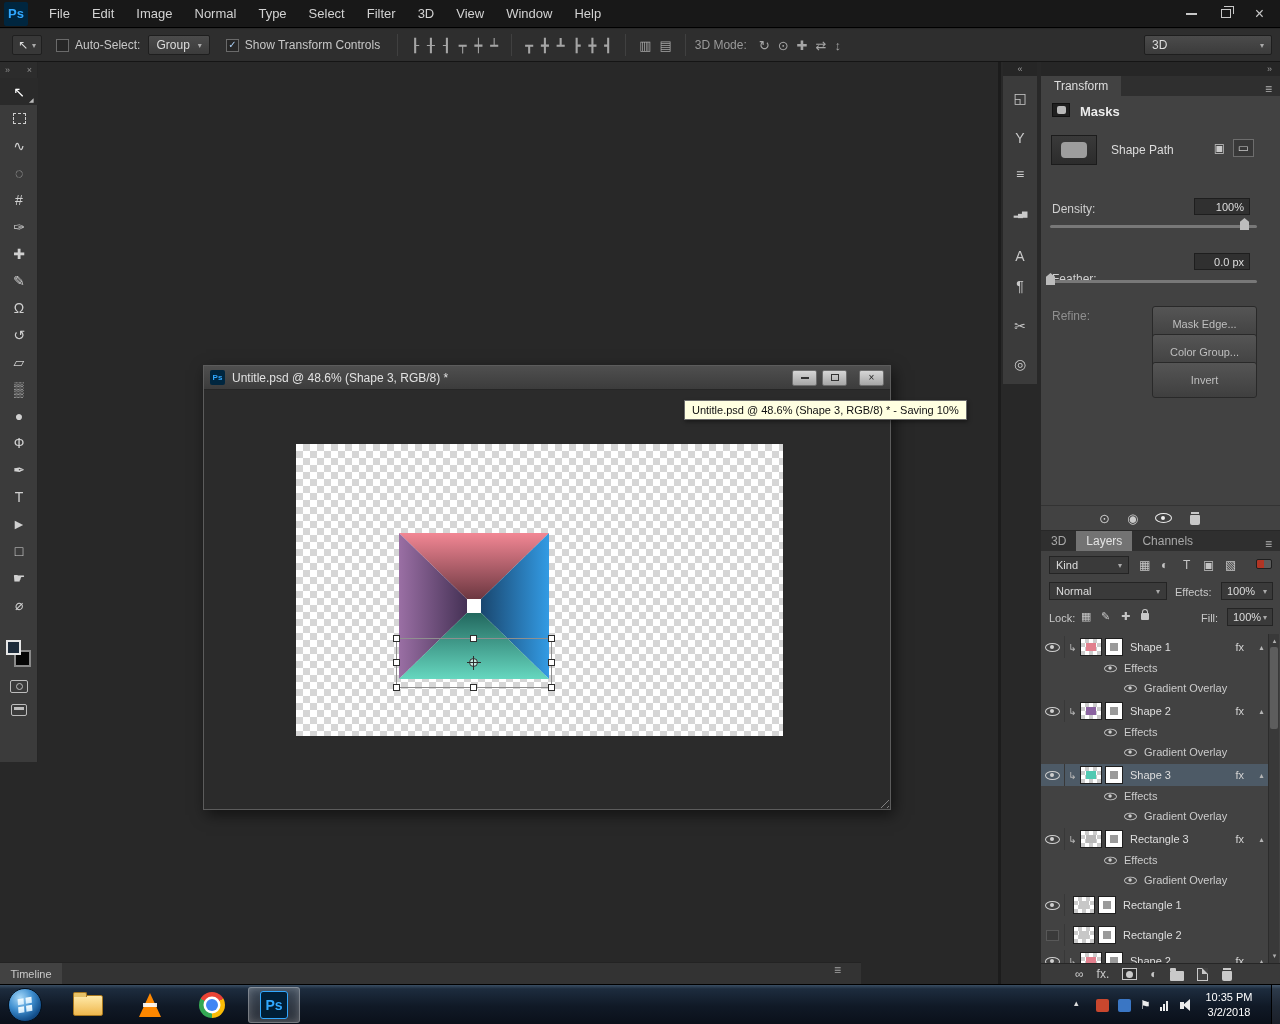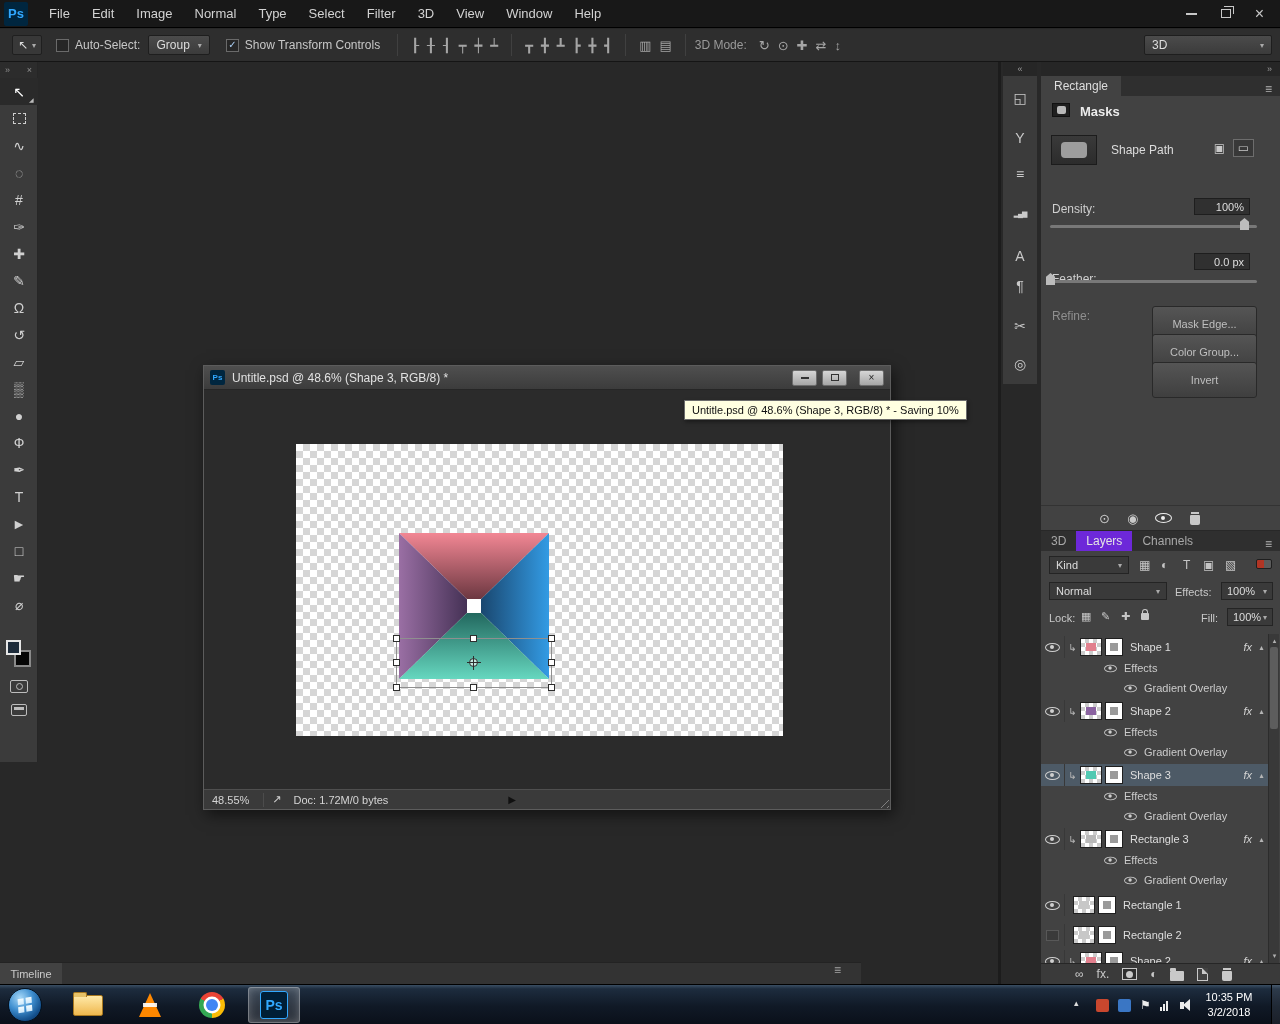--- a/index.html
+++ b/index.html
@@ -101,42 +101,42 @@
 .folder:before{content:"";position:absolute;top:-3px;left:0;width:6px;height:3px;background:#c9c9c9;border-radius:1px 1px 0 0}
 .page{width:11px;height:13px;border:1px solid #c9c9c9;position:relative;display:inline-block;background:#424242}
 .page:before{content:"";position:absolute;top:-1px;right:-1px;border:3px solid;border-color:#424242 #424242 #c9c9c9 #c9c9c9}
 .maskic{width:15px;height:12px;border:1px solid #c9c9c9;background:#2e2e2e;display:inline-flex;align-items:center;justify-content:center}
 .maskic i{width:7px;height:7px;border-radius:50%;background:#c9c9c9;display:block}
 .locksym{width:8px;height:7px;background:#c9c9c9;border-radius:1px;position:relative;display:inline-block;margin-top:5px}
 .locksym:before{content:"";position:absolute;top:-4px;left:1px;width:4px;height:4px;border:1px solid #c9c9c9;border-bottom:none;border-radius:3px 3px 0 0}
 
 #ltabrow{position:absolute;left:1041px;top:531px;width:239px;height:20px;background:#2f2f2f;display:flex;align-items:flex-end;z-index:15}
 .ltab{height:20px;padding:0 10px;color:#a8a8a8;font-size:12px;display:flex;align-items:center}
-.ltab.act{background:#6d28d9;color:#e4e4e4}
+.ltab.act{background:#737373;color:#e4e4e4}
 #lbody{position:absolute;left:1041px;top:551px;width:239px;height:412px;background:#424242;z-index:15;font-size:11px}
 .kindbox{position:absolute;left:8px;top:5px;width:80px;height:18px;background:#3a3a3a;border:1px solid #242424;display:flex;align-items:center;justify-content:space-between;padding:0 6px;color:#ddd}
 .ficon{position:absolute;top:7px;color:#c5c5c5;font-size:12px}
 .ftoggle{position:absolute;right:8px;top:8px;width:16px;height:10px;border:1px solid #1f1f1f;border-radius:2px;background:linear-gradient(90deg,#b13524 0 50%,#5b5b5b 50%)}
 .blendbox{position:absolute;left:8px;top:31px;width:118px;height:18px;background:#3a3a3a;border:1px solid #242424;display:flex;align-items:center;justify-content:space-between;padding:0 6px;color:#ddd}
 .rlab{position:absolute;color:#c9c9c9}
 .opbox{position:absolute;top:31px;width:52px;height:18px;background:#3a3a3a;border:1px solid #242424;display:flex;align-items:center;justify-content:space-between;padding:0 5px;color:#ddd}
 .lockico{position:absolute;top:59px;color:#c5c5c5;font-size:11px}
 #llist{position:absolute;left:1041px;top:634px;width:227px;height:329px;overflow:hidden;background:#424242;z-index:16;font-size:11px}
 .lrow{position:absolute;left:0;width:227px;height:22px;display:flex;align-items:center;color:#dedede}
 .lrow.sel{background:#4d5a66}
 .eyebox{width:24px;height:100%;border-right:1px solid #383838;display:flex;align-items:center;justify-content:center;flex:none}
 .eyeoff{width:13px;height:11px;border:1px solid #585858;background:#3a3a3a}
 .clip{width:15px;text-align:center;color:#b5b5b5;font-size:10px;flex:none}
 .lthumb{width:22px;height:18px;flex:none;margin-right:3px;border:1px solid #1f1f1f;position:relative;background-color:#fff;background-image:linear-gradient(45deg,#ccc 25%,transparent 25%,transparent 75%,#ccc 75%),linear-gradient(45deg,#ccc 25%,transparent 25%,transparent 75%,#ccc 75%);background-size:8px 8px;background-position:0 0,4px 4px}
 .tshape{position:absolute;left:5px;top:4px;right:5px;bottom:4px}
 .vthumb{width:18px;height:18px;background:#fff;border:1px solid #1f1f1f;flex:none;margin-right:5px;position:relative}
 .vshape{position:absolute;left:4px;top:4px;right:4px;bottom:4px;background:#9a9a9a}
 .lname{flex:1;padding-left:2px;white-space:nowrap;overflow:hidden}
 .lname.uline{}
-.fxb{font-style:italic;color:#d3d3d3;margin-right:3px}
+.fxb{color:#d3d3d3;margin-right:11px}
 .fxcaret{width:13px;color:#b5b5b5;font-size:8px;text-align:center}
 .srow{position:absolute;left:0;width:227px;height:20px;display:flex;align-items:center;color:#cbcbcb}
 #lscroll{position:absolute;left:1268px;top:634px;width:11px;height:329px;background:#393939;border-left:1px solid #2c2c2c;z-index:16}
 .sarrow{position:absolute;left:0;width:11px;text-align:center;color:#b0b0b0;font-size:7px}
 .sthumb{position:absolute;left:1px;top:13px;width:8px;height:82px;background:#5d5d5d;border-radius:2px}
 #lbot{position:absolute;left:1041px;top:963px;width:239px;height:21px;background:#3a3a3a;border-top:1px solid #262626;display:flex;align-items:center;gap:13px;padding-left:34px;z-index:16}
 .lbico{color:#c9c9c9;font-size:12px;line-height:1}
 .lbico.it{}
 
 #tl{position:absolute;left:0;top:962px;width:861px;height:22px;background:#333;border-top:1px solid #232323;z-index:15;display:flex;}
@@ -357,27 +357,20 @@
       <span class="hdl" style="left:50%;top:-4px;margin-left:-4px"></span>
       <span class="hdl" style="right:-4px;top:-4px"></span>
       <span class="hdl" style="left:-4px;top:50%;margin-top:-4px"></span>
       <span class="hdl" style="right:-4px;top:50%;margin-top:-4px"></span>
       <span class="hdl" style="left:-4px;bottom:-4px"></span>
       <span class="hdl" style="left:50%;bottom:-4px;margin-left:-4px"></span>
       <span class="hdl" style="right:-4px;bottom:-4px"></span>
       <span class="ctr"></span>
     </div>
   </div>
-  <div id="dstatus">
-    <span class="dzoom">48.55%</span>
-    <span class="dsep"></span>
-    <span class="dshare">↗</span>
-    <span class="dinfo">Doc: 1.72M/0 bytes</span>
-    <span class="dplay">▶</span>
-  </div>
   <div class="grip"></div>
 </div>
 
 <div id="tooltip">Untitle.psd @ 48.6% (Shape 3, RGB/8) * - Saving 10%</div>
 
 <div class="vdivider"></div>
 
 <div id="iconstrip">
   <div class="striphead">«</div>
   <div class="dicon" style="top:22px">◱</div>
@@ -388,21 +381,21 @@
   <div class="dicon" style="top:210px">¶</div>
   <div class="dicon" style="top:250px">✂</div>
   <div class="dicon" style="top:288px">◎</div>
 </div>
 
 <div class="phead">
     <span>»</span>
   </div>
 
 <div id="ptabrow">
-  <span class="ptab">Rectangle</span>
+  <span class="ptab">Transform</span>
   <span class="pmenu">≡</span>
 </div>
 
 <div id="pbody">
   <span class="mheadico">
       <i></i>
     </span>
   <span class="mhead">Masks</span>
   <div class="mthumb">
       <i></i>

